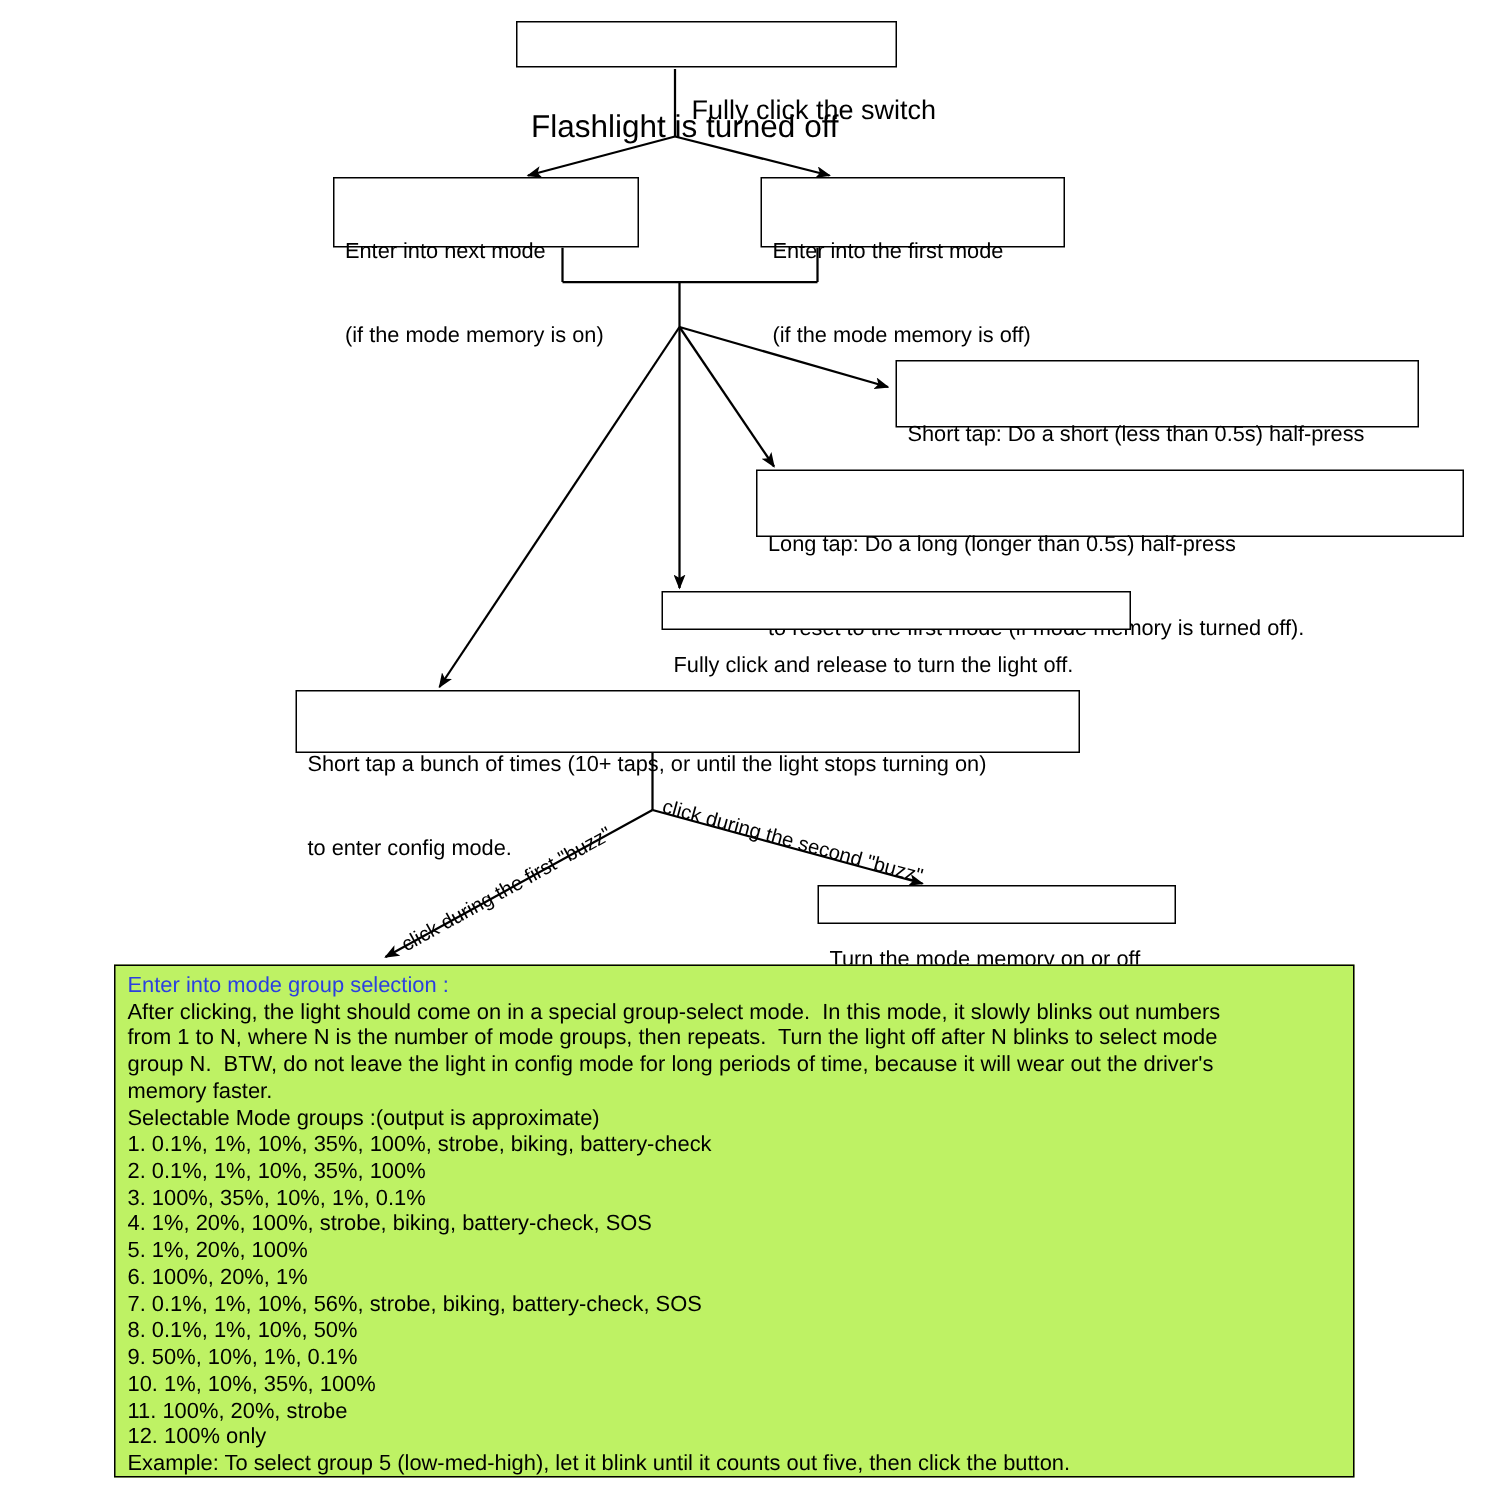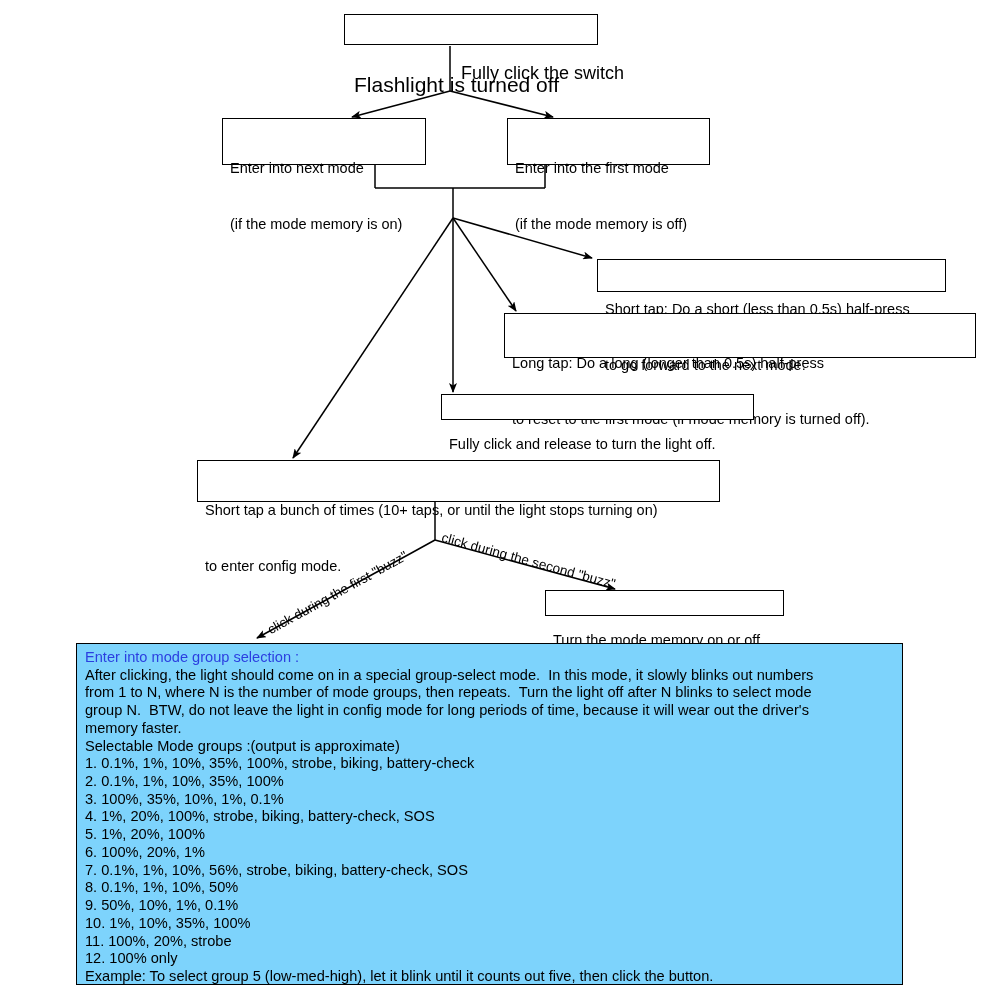--- a/index.html
+++ b/index.html
@@ -38,21 +38,21 @@
   .rot-label{
     position:absolute;
     font-size:13.5px;
     white-space:pre;
     transform-origin:0 0;
   }
 
   .bigbox{
     position:absolute;
     border:1.5px solid #000;
-    background:#7dd3fc;
+    background:#bef264;
     box-sizing:border-box;
     padding:5px 8px 6px 8px;
     font-size:14.6px;
     line-height:1.215;
   }
   .bigbox .heading{color:#2b3fe0;}
   .bigbox .para{white-space:pre-wrap;}
   .bigbox .row{white-space:pre;}
 </style>
 </head>
@@ -99,21 +99,21 @@
   <div class="node mid-node" style="left:507px;top:118px;width:203px;height:47px;">
     <span class="ln">Enter into the first mode</span>
     <span class="ln">(if the mode memory is off)</span>
   </div>
 
   <div class="node mid-node" style="left:222px;top:118px;width:204px;height:47px;">
     <span class="ln">Enter into next mode</span>
     <span class="ln">(if the mode memory is on)</span>
   </div>
 
-  <div class="node info-node" style="left:597px;top:240px;width:349px;height:33px;margin-top:19px;">
+  <div class="node info-node" style="left:597px;top:240px;width:349px;height:45px;">
     <span class="ln">Short tap: Do a short (less than 0.5s) half-press</span>
     <span class="ln">to go forward to the next mode.</span>
   </div>
 
   <div class="node info-node" style="left:504px;top:313px;width:472px;height:45px;">
     <span class="ln">Long tap: Do a long (longer than 0.5s) half-press</span>
     <span class="ln">to reset to the first mode (if mode memory is turned off).</span>
   </div>
 
   <div class="node one-line" style="left:441px;top:394px;width:313px;height:26px;">

